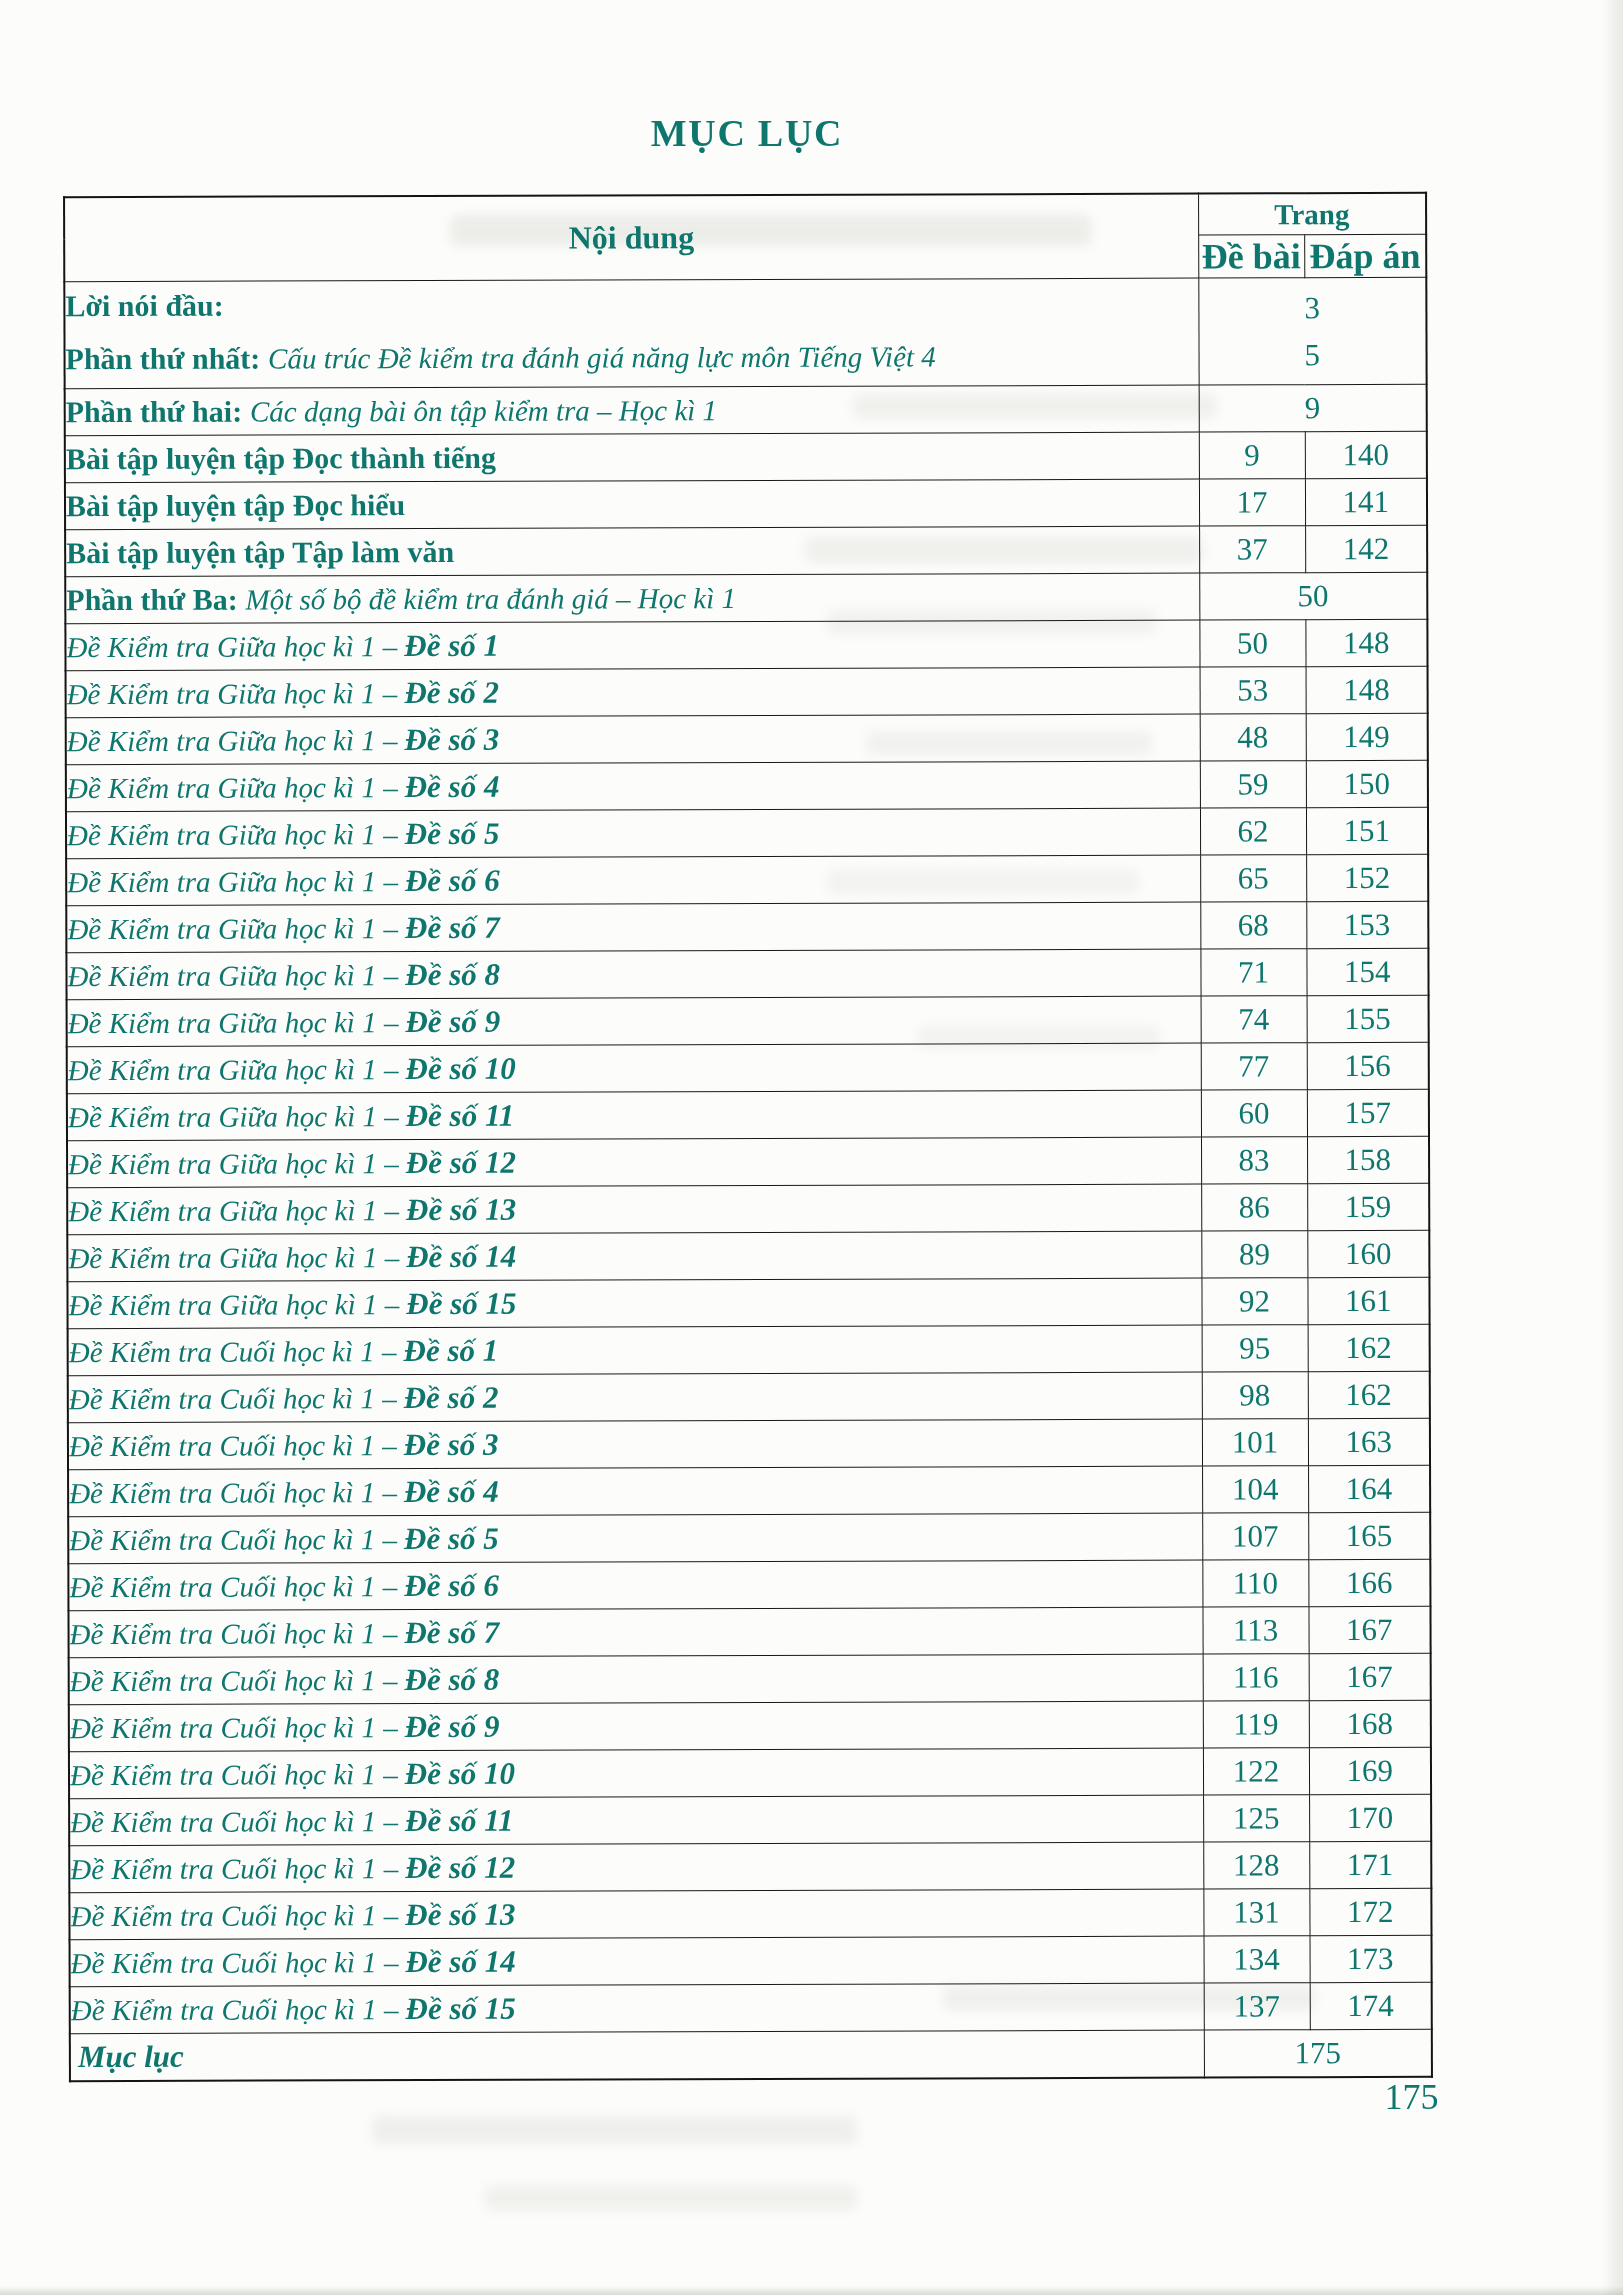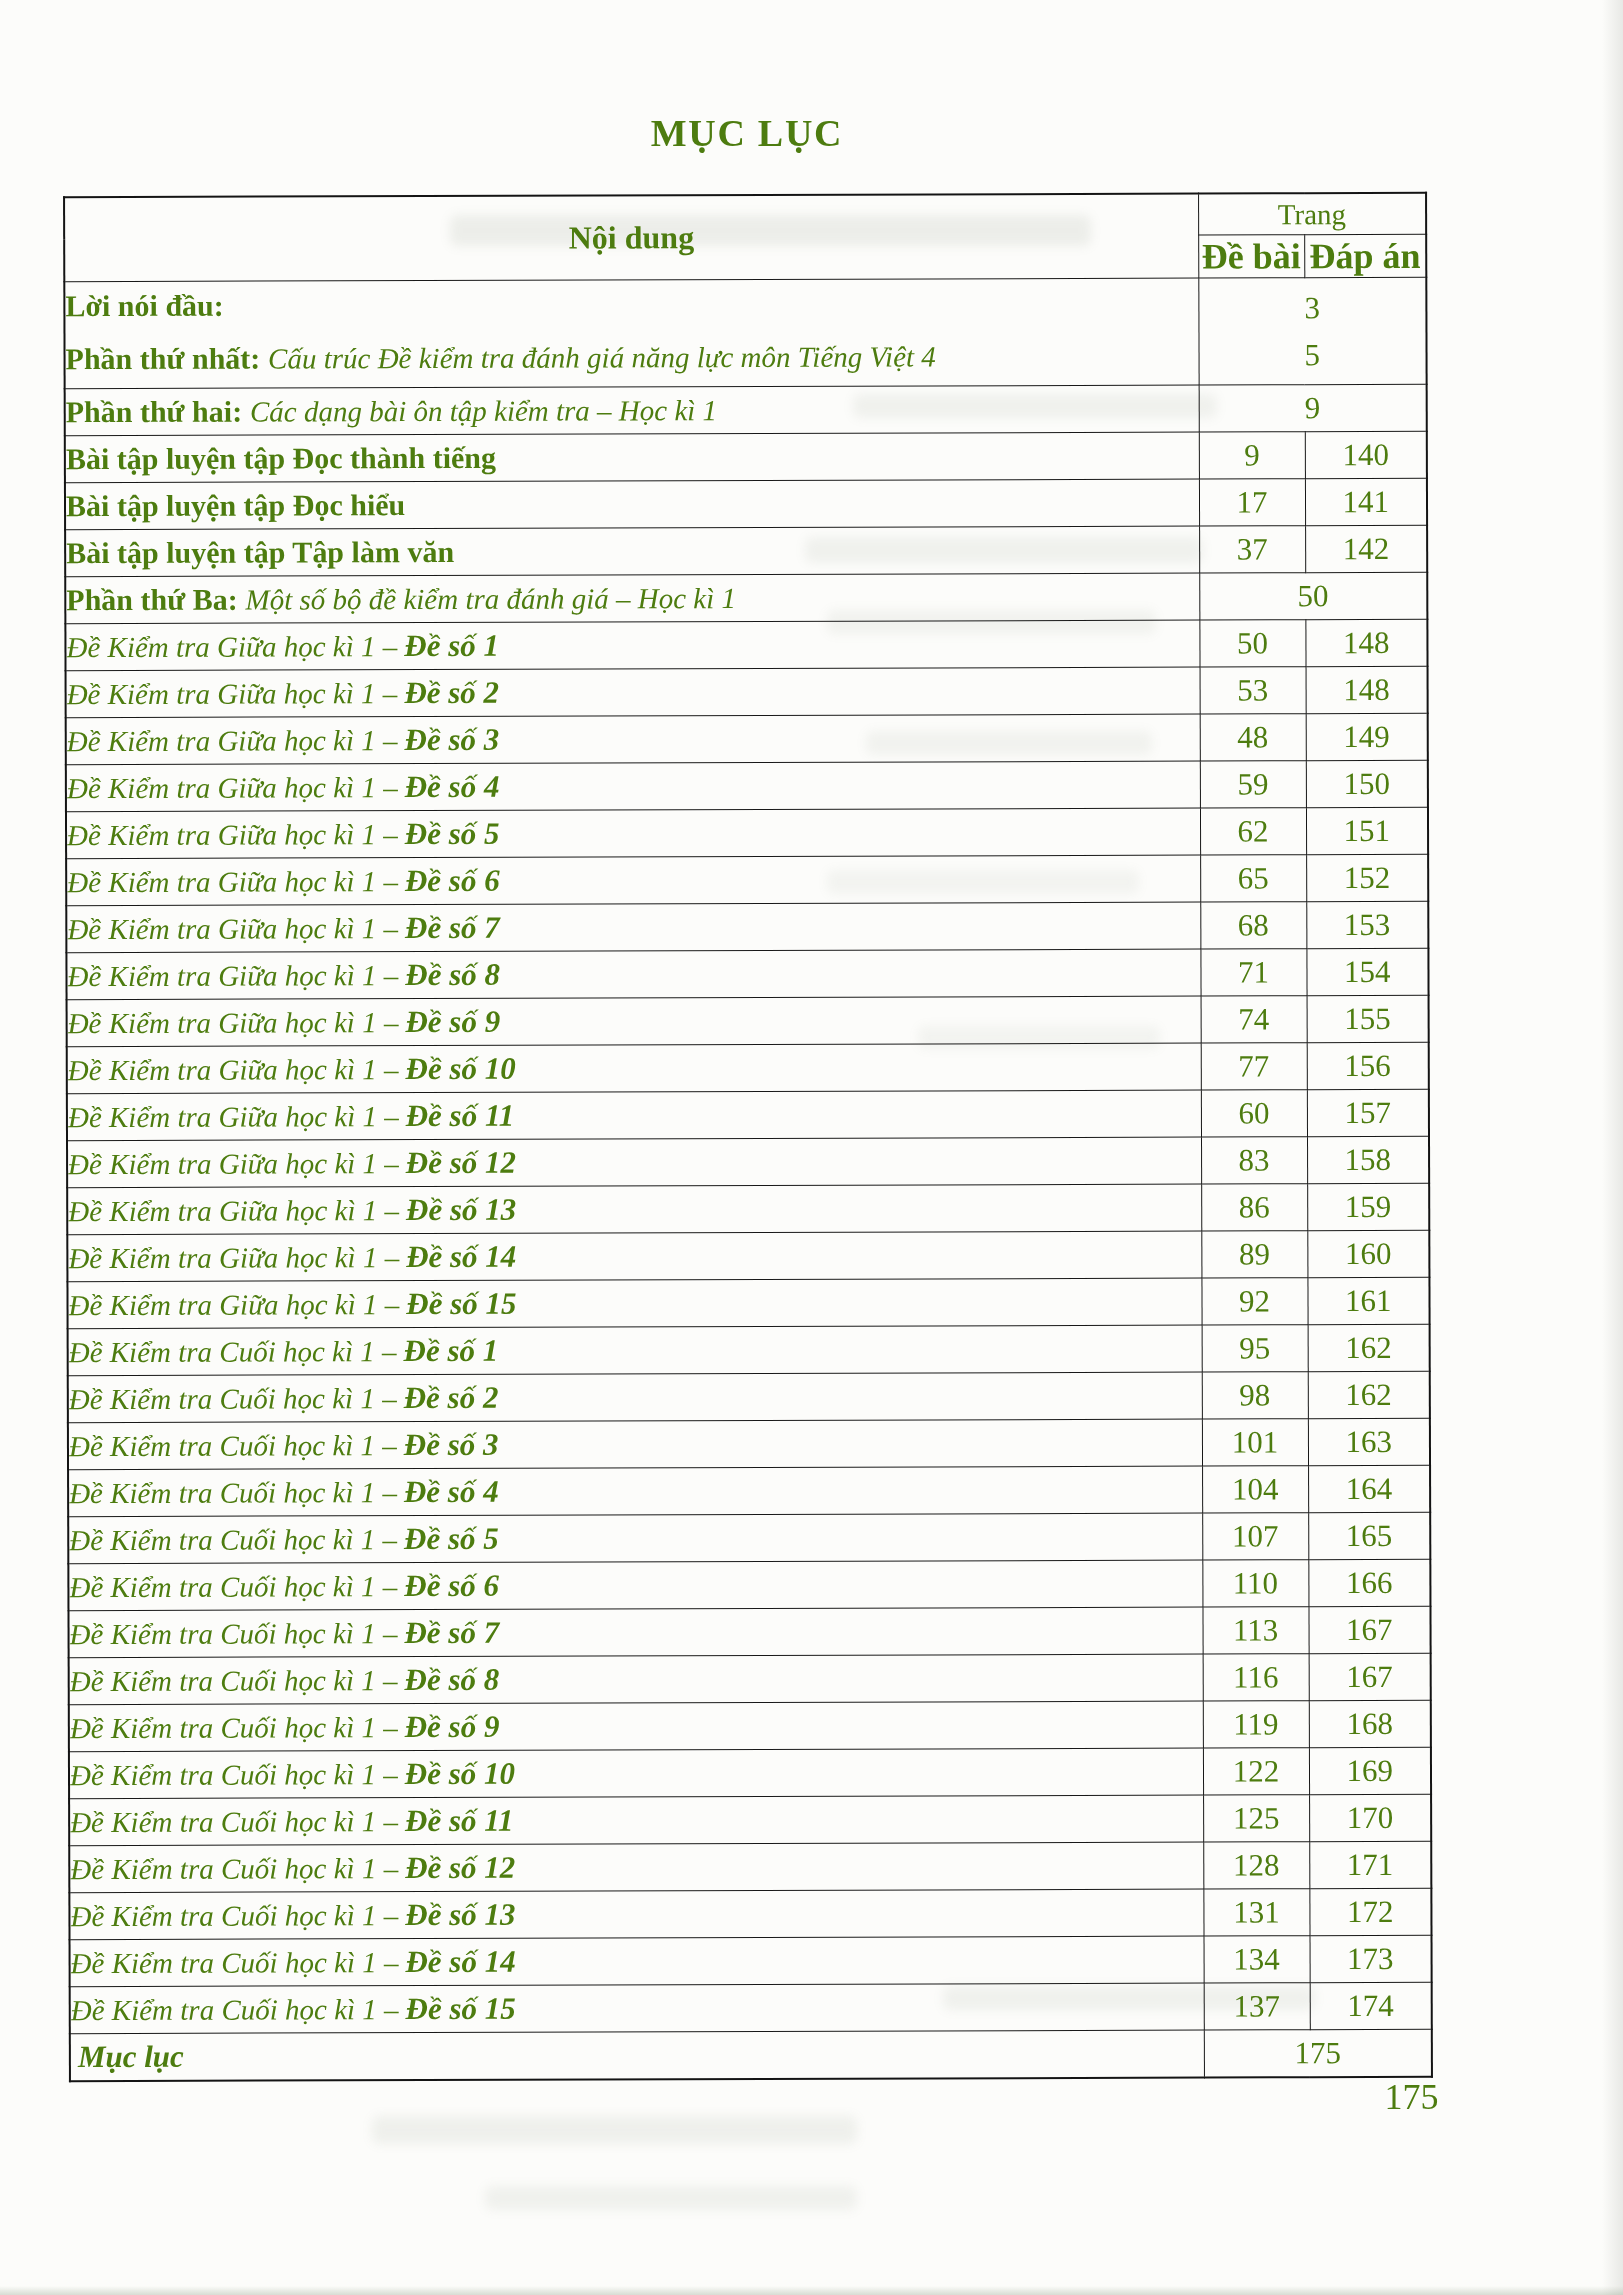--- a/index.html
+++ b/index.html
@@ -3,21 +3,21 @@
 <meta charset="utf-8">
 <style>
   html,body{margin:0;padding:0;}
   body{background:#9a9a9a;}
   .page{
     position:relative;
     width:1624px;height:2295px;
     background:#fcfcfa;
     overflow:hidden;
     font-family:"Liberation Serif","DejaVu Serif",serif;
-    color:#4d7c0f;
+    color:#0f766e;
   }
   
   .edge-right{position:absolute;top:0;right:0;width:22.5px;height:100%;
     background:linear-gradient(to right,rgba(0,0,0,0),rgba(120,125,115,0.16));}
   .edge-bottom{position:absolute;left:0;bottom:0;width:100%;height:8.7px;
     background:linear-gradient(to bottom,rgba(0,0,0,0),rgba(120,140,110,0.28));}
   
   .smudge{position:absolute;background:#87927f;opacity:0.13;filter:blur(5.2px);border-radius:7px;}
   .s1{left:450px;top:215px;width:641px;height:31px;}
   .s2{left:853px;top:394px;width:364px;height:24px;opacity:0.10;}
@@ -44,21 +44,21 @@
   table.toc col.c-content{width:1134px;}
   table.toc col.c-debai{width:106px;}
   table.toc col.c-dapan{width:122px;}
   table.toc th,table.toc td{
     border:1.7px solid #181818;
     padding:0;
     overflow:hidden;
   }
   table.toc{border:2.6px solid #141414;}
   th.h-content{font-size:32px;font-weight:bold;text-align:center;}
-  th.h-trang{font-size:29px;font-weight:normal;text-align:center;height:40px;}
+  th.h-trang{font-size:29px;font-weight:bold;text-align:center;height:40px;}
   th.h-sub{font-size:36px;font-weight:bold;text-align:center;height:42px;}
   tr.r{height:47px;}
   tr.r-double{height:94px;}
   td.cell-content{padding-left:12px;text-align:left;vertical-align:middle;}
   td.cell-num{text-align:center;vertical-align:middle;font-size:31px;}
   .num-line{line-height:47px;font-size:31px;}
   .t-bold{font-weight:bold;font-size:30px;}
   .t-italic{font-style:italic;font-size:29px;margin-left:7.8px;}
   .t-entry{font-style:italic;font-size:29px;}
   .t-entry-bold{font-style:italic;font-weight:bold;font-size:31px;margin-left:7px;}

